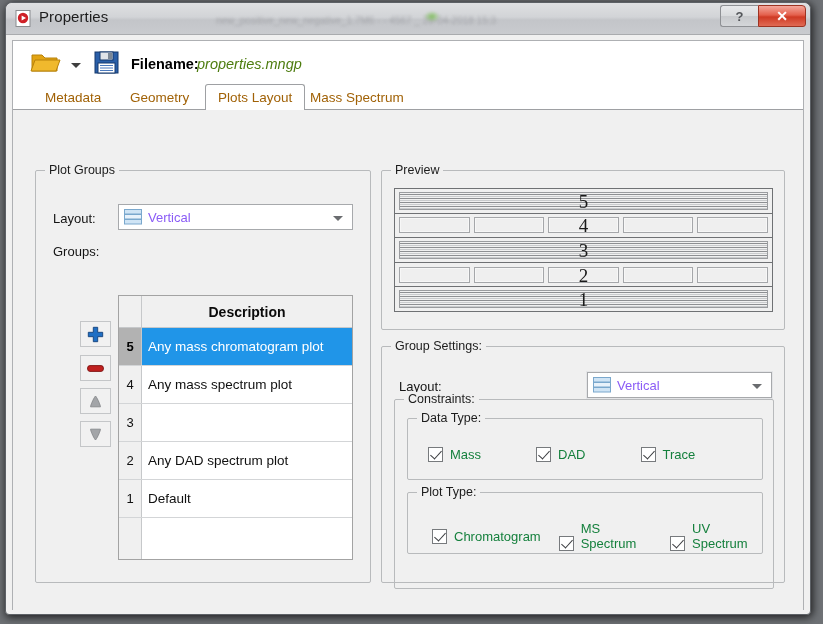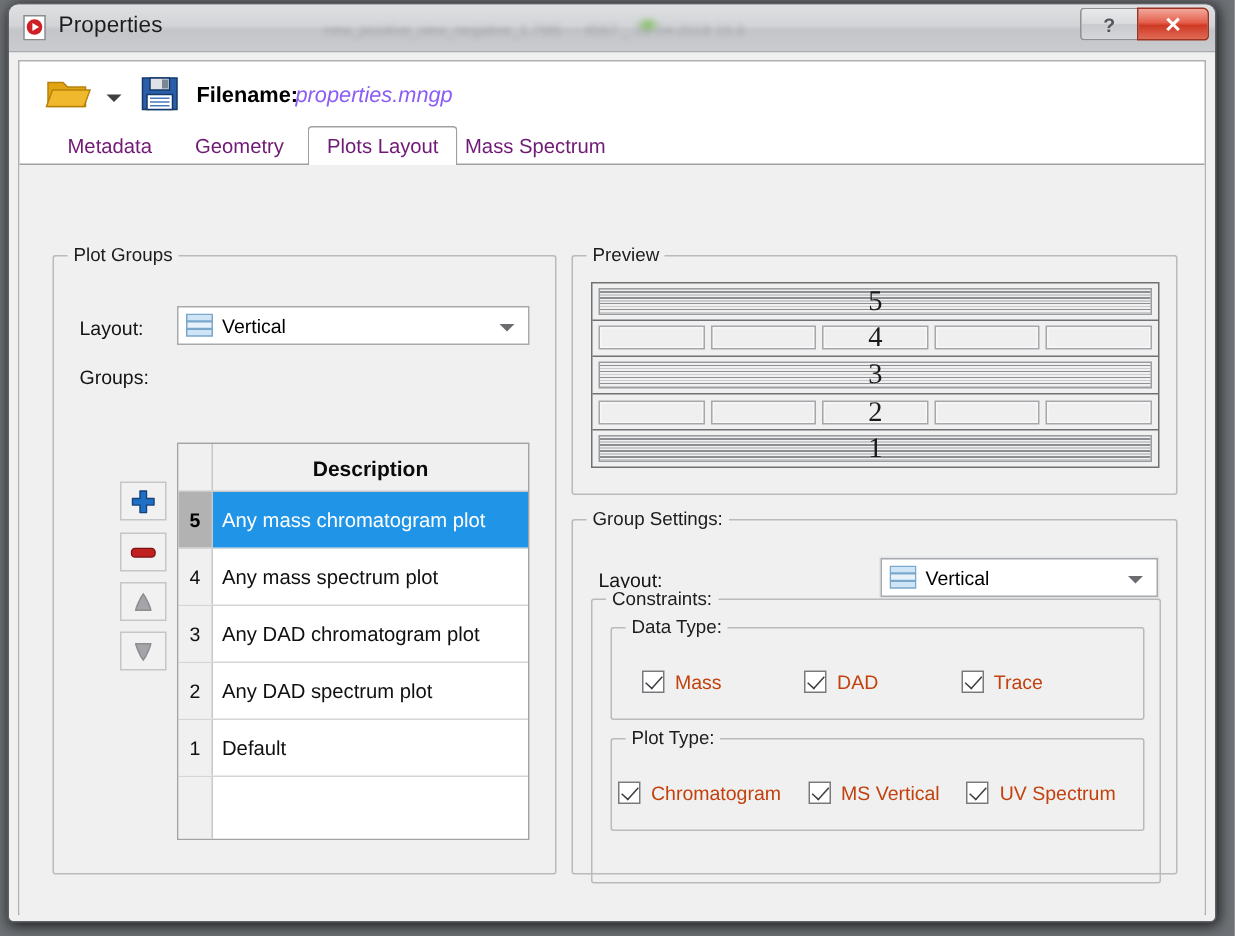--- a/index.html
+++ b/index.html
@@ -100,33 +100,33 @@
     border-right: 5px solid transparent;
     border-top: 5px solid #3f3f3f;
   }
   .save-ico { position: absolute; left: 80px; top: 8px; width: 27px; height: 27px; }
   .fn-label {
     position: absolute; left: 118px; top: 15px;
     font-size: 14.5px; font-weight: bold; color: #000;
   }
   .fn-value {
     position: absolute; left: 184px; top: 15px;
-    font-size: 14.5px; font-style: italic; color: #8b5cf6;
+    font-size: 14.5px; font-style: italic; color: #4d7c0f;
   }
 
   
   .tabstrip {
     position: absolute; left: 0; top: 43px;
     width: 100%; height: 25px;
   }
   .tab {
     position: absolute; top: 2px;
     height: 23px;
     padding: 0 12px;
-    font-size: 13.5px; color: #701a75;
+    font-size: 13.5px; color: #a16207;
     display: flex; align-items: center;
     box-sizing: border-box;
   }
   .tab.active {
     top: 0; height: 26px;
     background: #ffffff;
     border: 1px solid #9ea0a3;
     border-bottom: none;
     border-radius: 3px 3px 0 0;
     z-index: 3;
@@ -177,21 +177,21 @@
     position: absolute;
     background: #ffffff;
     border: 1px solid #a7a9ac;
     box-sizing: border-box;
     display: flex; align-items: center;
   }
   #combo-main { left: 82px; top: 33px; width: 235px; height: 26px; }
   #combo-group { left: 205px; top: 25px; width: 185px; height: 26px;
                  box-shadow: 0 0 0 1px #e4e5e7; }
   .combo .stack-ico { margin-left: 5px; width: 18px; height: 16px; flex: none; }
-  .combo .cval { margin-left: 6px; font-size: 13px; color: #000000; }
+  .combo .cval { margin-left: 6px; font-size: 13px; color: #8b5cf6; }
   .combo .carr {
     position: absolute; right: 9px; top: 11px;
     width: 0; height: 0;
     border-left: 5px solid transparent;
     border-right: 5px solid transparent;
     border-top: 5px solid #6a6c6f;
   }
 
   .sidebtn {
     position: absolute; left: 44px;
@@ -313,21 +313,21 @@
   #gs-lbl-layout { left: 17px; top: 32px; }
 
   .cbrow {
     position: absolute;
     top: 28px; left: 0; right: 0;
     display: flex;
     align-items: center;
   }
   .cbitem {
     display: flex; align-items: flex-end;
-    font-size: 13px; color: #c2410c;
+    font-size: 13px; color: #15803d;
   }
   .cbox {
     width: 15px; height: 15px;
     background: #ffffff;
     border: 1px solid #777a7d;
     box-sizing: border-box;
     margin-right: 7px;
     position: relative;
     flex: none;
   }
@@ -449,21 +449,20 @@
           <div class="trow selected">
             <div class="td-num">5</div>
             <div class="td-desc">Any mass chromatogram plot</div>
           </div>
           <div class="trow">
             <div class="td-num">4</div>
             <div class="td-desc">Any mass spectrum plot</div>
           </div>
           <div class="trow">
             <div class="td-num">3</div>
-            <div class="td-desc">Any DAD chromatogram plot</div>
           </div>
           <div class="trow">
             <div class="td-num">2</div>
             <div class="td-desc">Any DAD spectrum plot</div>
           </div>
           <div class="trow">
             <div class="td-num">1</div>
             <div class="td-desc">Default</div>
           </div>
           <div class="tfill">
@@ -544,27 +543,27 @@
               <span class="cbitem" style="margin-left:55px;">
                 <span class="cbox checked"></span>
                 <span>Trace</span>
               </span>
             </div>
           </div>
 
           <div class="gbox" id="plottype">
             <span class="gtitle">Plot Type:</span>
             <div class="cbrow">
-              <span class="cbitem" style="margin-left:4px;">
+              <span class="cbitem" style="margin-left:24px;">
                 <span class="cbox checked"></span>
                 <span>Chromatogram</span>
               </span>
               <span class="cbitem" style="margin-left:18px;">
                 <span class="cbox checked"></span>
-                <span>MS Vertical</span>
+                <span>MS Spectrum</span>
               </span>
               <span class="cbitem" style="margin-left:18px;">
                 <span class="cbox checked"></span>
                 <span>UV Spectrum</span>
               </span>
             </div>
           </div>
         </div>
       </div>
 

